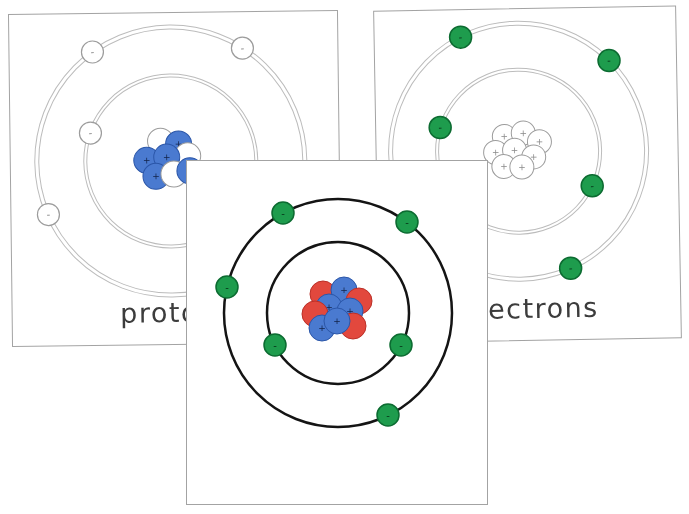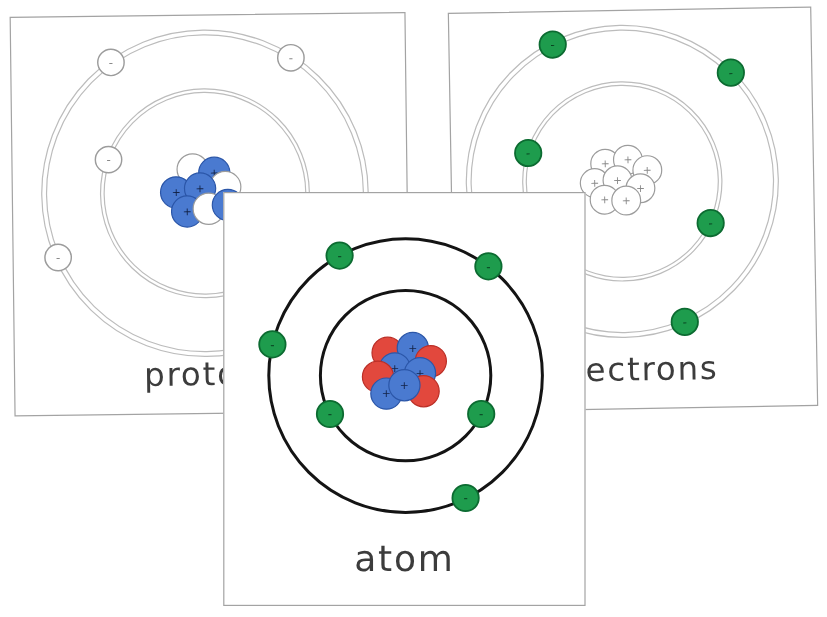--- a/index.html
+++ b/index.html
@@ -140,14 +140,13 @@
     <text class="plus pl-blue" x="142" y="149">+</text>
     <circle class="n-red" cx="128" cy="153" r="13"></circle>
     <circle class="n-blue" cx="163" cy="150" r="13"></circle>
     <text class="plus pl-blue" x="163" y="153">+</text>
     <circle class="n-blue" cx="135" cy="167" r="13"></circle>
     <text class="plus pl-blue" x="135" y="170">+</text>
     <circle class="n-red" cx="166" cy="165" r="13"></circle>
     <circle class="n-blue" cx="150" cy="160" r="13"></circle>
     <text class="plus pl-blue" x="150" y="163">+</text>
   </svg>
-  <div class="card-label lbl-big">atom</div>
 </div>
 
 </body></html>

